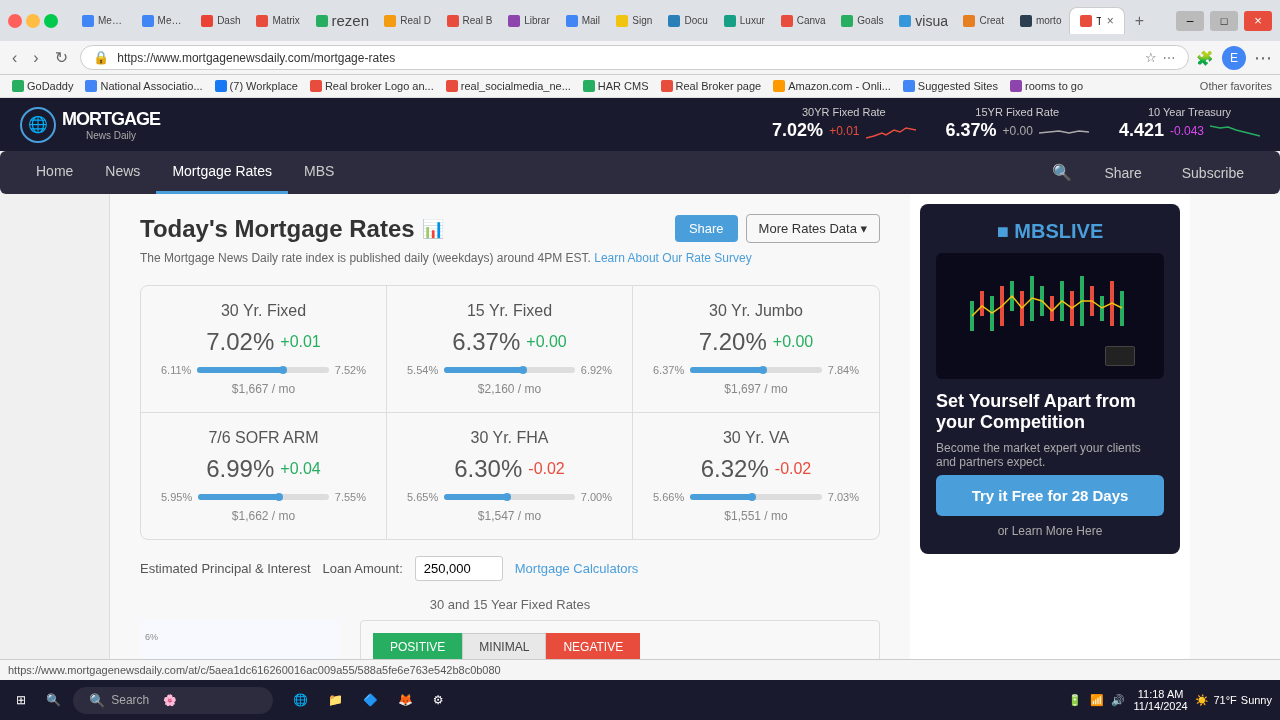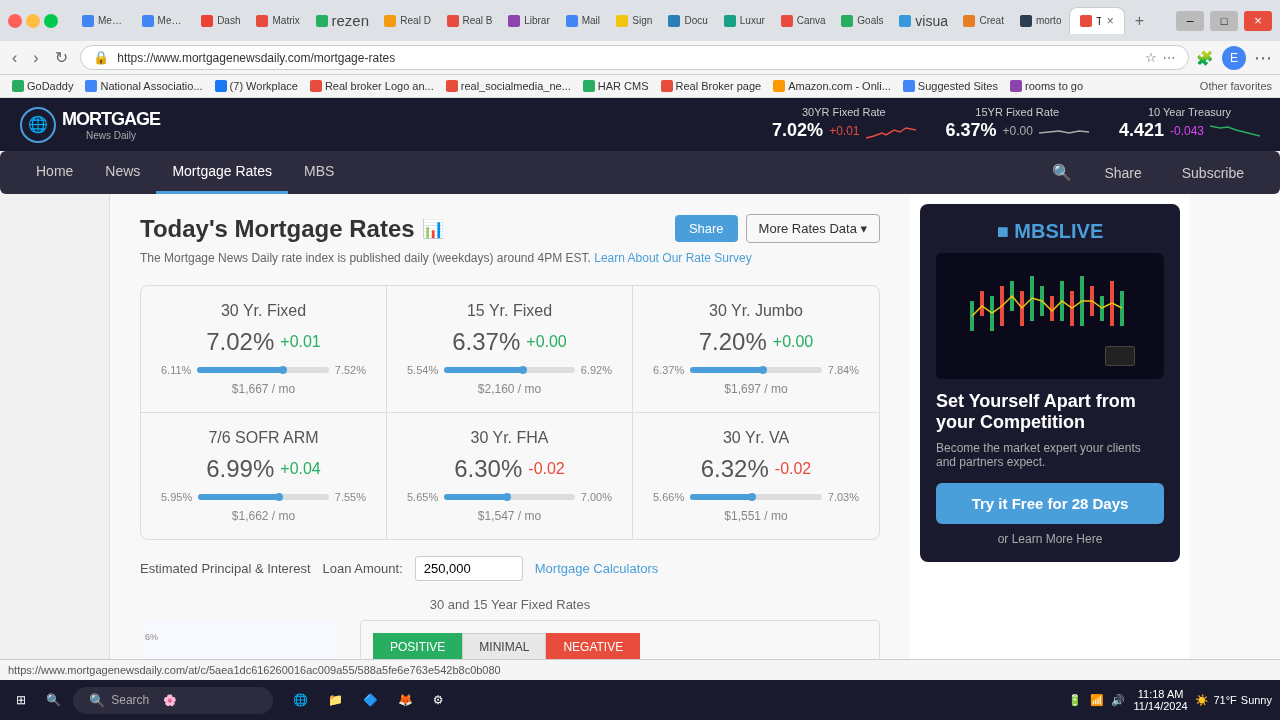--- a/index.html
+++ b/index.html
@@ -63,21 +63,21 @@
     .rate-change.up { color: #27ae60; font-size: 16px; }
     .rate-change.down { color: #e74c3c; font-size: 16px; }
     .rate-range { display: flex; align-items: center; justify-content: space-between; font-size: 11px; color: #888; margin-bottom: 6px; }
     .range-bar { flex: 1; height: 6px; background: #ddd; border-radius: 3px; margin: 0 6px; position: relative; }
     .range-fill { position: absolute; height: 100%; background: #4a9eda; border-radius: 3px; }
     .range-dot { position: absolute; width: 8px; height: 8px; background: #4a9eda; border-radius: 50%; top: -1px; transform: translateX(-50%); }
     .rate-mo { text-align: center; font-size: 12px; color: #888; }
 
     
     .loan-row { display: flex; align-items: center; gap: 12px; margin-bottom: 16px; font-size: 13px; color: #555; }
-    .loan-input { border: 1px solid #ccc; border-radius: 3px; padding: 4px 8px; font-size: 13px; width: 108px; }
+    .loan-input { border: 1px solid #ccc; border-radius: 3px; padding: 4px 8px; font-size: 13px; width: 88px; }
     .calc-link { color: #4a9eda; text-decoration: none; }
     .epi-label { color: #555; }
 
     
     .chart-section { margin-bottom: 10px; }
     .chart-title { font-size: 13px; color: #666; text-align: center; margin-bottom: 8px; }
     .chart-container { display: flex; gap: 20px; }
     .rate-chart { width: 200px; height: 120px; }
     .trend-panel { flex: 1; border: 1px solid #ddd; border-radius: 4px; padding: 12px; }
     .trend-title { font-size: 12px; font-weight: bold; color: #444; margin-bottom: 8px; letter-spacing: 1px; }
@@ -86,21 +86,21 @@
     .trend-btn.positive { background: #27ae60; color: white; border-color: #27ae60; }
     .trend-btn.minimal { background: #e8e8e8; color: #444; }
     .trend-btn.negative { background: #e74c3c; color: white; border-color: #e74c3c; }
 
     
     .sidebar-ad { background: #1a1a2e; border-radius: 8px; padding: 16px; color: white; }
     .ad-logo { font-size: 20px; font-weight: bold; color: #4a9eda; margin-bottom: 10px; text-align: center; }
     .ad-screen { background: #0a0a1a; border-radius: 6px; padding: 8px; margin-bottom: 12px; display: flex; align-items: center; justify-content: center; }
     .ad-screen-inner { background: #111; border-radius: 4px; width: 180px; height: 110px; position: relative; overflow: hidden; }
     .ad-headline { font-size: 18px; font-weight: bold; color: white; margin-bottom: 8px; }
-    .ad-subtext { font-size: 12px; color: #aaa; margin-bottom: 14px; }
+    .ad-subtext { font-size: 12px; color: #aaa; margin-bottom: 6px; }
     .ad-btn { background: #4a9eda; color: white; border: none; width: 100%; padding: 12px; border-radius: 6px; font-size: 15px; cursor: pointer; font-weight: bold; margin-bottom: 8px; }
     .ad-link { text-align: center; font-size: 12px; color: #aaa; }
     .ad-link a { color: #aaa; text-decoration: none; }
     .taskbar { background: #1a1a2e; display: flex; align-items: center; padding: 0 8px; gap: 4px; height: 40px; }
     .taskbar-btn { background: none; border: none; padding: 4px 8px; cursor: pointer; color: white; font-size: 12px; }
     .search-box { background: #2c2c3e; border: none; border-radius: 20px; padding: 6px 16px; color: white; display: flex; align-items: center; gap: 6px; min-width: 200px; cursor: pointer; }
     .search-icon-sm { color: #aaa; font-size: 13px; }
     .sys-tray { margin-left: auto; display: flex; align-items: center; gap: 8px; color: white; font-size: 11px; }
 
     .full-page { display: flex; flex-direction: column; height: 720px; }

